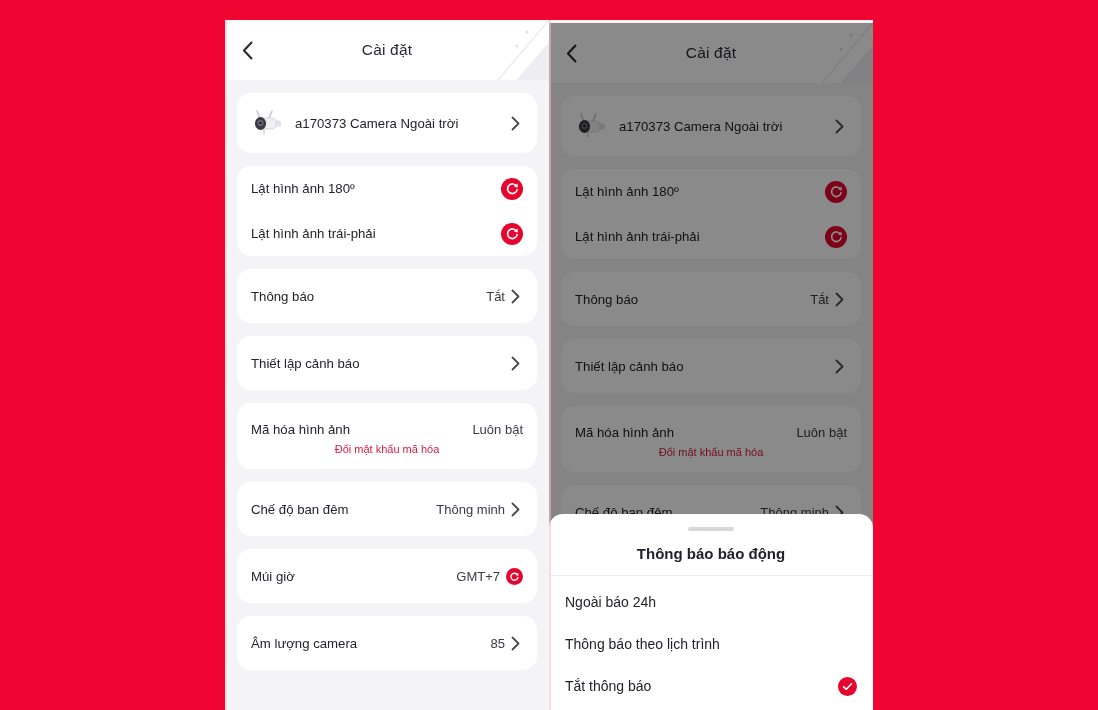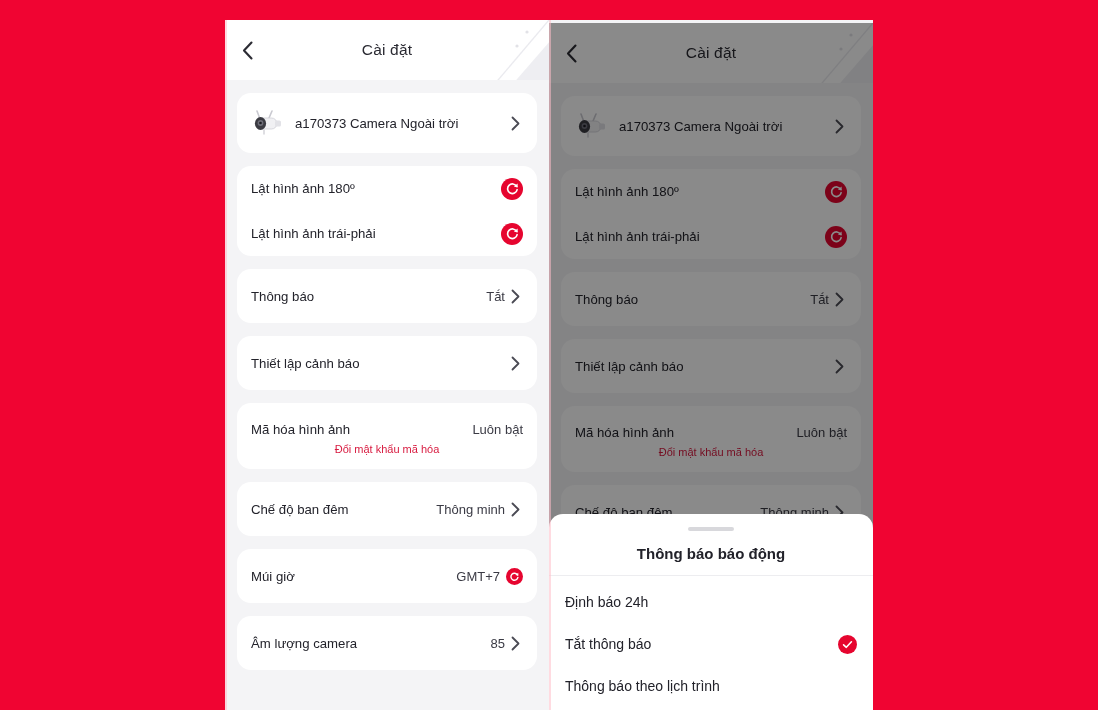--- a/index.html
+++ b/index.html
@@ -469,44 +469,44 @@
 
     </div>
 
     <div class="dim"></div>
 
     <div class="sheet">
       <div class="sheet-handle"></div>
       <div class="sheet-title">Thông báo báo động</div>
 
       <div class="sheet-opt">
-        <span class="opt-label">Định báo 24h</span>
+        <span class="opt-label">Ngoài báo 24h</span>
+        <span class="opt-spacer"></span>
+        <span class="check hidden">
+          <svg width="11" height="11" viewBox="0 0 14 14">
+            <polyline points="2,7.4 5.5,10.6 12,3.6" fill="none" stroke="#FFFFFF" stroke-width="2" stroke-linecap="round" stroke-linejoin="round"></polyline>
+          </svg>
+        </span>
+      </div>
+
+      <div class="sheet-opt">
+        <span class="opt-label">Thông báo theo lịch trình</span>
         <span class="opt-spacer"></span>
         <span class="check hidden">
           <svg width="11" height="11" viewBox="0 0 14 14">
             <polyline points="2,7.4 5.5,10.6 12,3.6" fill="none" stroke="#FFFFFF" stroke-width="2" stroke-linecap="round" stroke-linejoin="round"></polyline>
           </svg>
         </span>
       </div>
 
       <div class="sheet-opt">
         <span class="opt-label">Tắt thông báo</span>
         <span class="opt-spacer"></span>
         <span class="check">
           <svg width="11" height="11" viewBox="0 0 14 14">
             <polyline points="2,7.4 5.5,10.6 12,3.6" fill="none" stroke="#FFFFFF" stroke-width="2" stroke-linecap="round" stroke-linejoin="round"></polyline>
           </svg>
         </span>
       </div>
-
-      <div class="sheet-opt">
-        <span class="opt-label">Thông báo theo lịch trình</span>
-        <span class="opt-spacer"></span>
-        <span class="check hidden">
-          <svg width="11" height="11" viewBox="0 0 14 14">
-            <polyline points="2,7.4 5.5,10.6 12,3.6" fill="none" stroke="#FFFFFF" stroke-width="2" stroke-linecap="round" stroke-linejoin="round"></polyline>
-          </svg>
-        </span>
-      </div>
     </div>
 
   </div>
 </div>
 
 </body></html>

